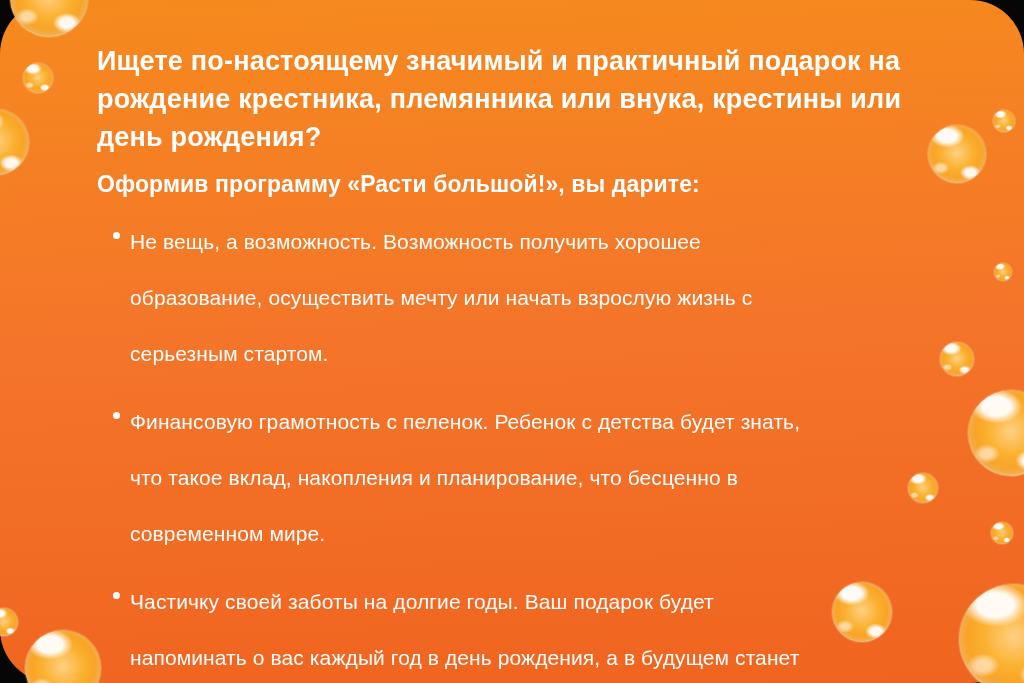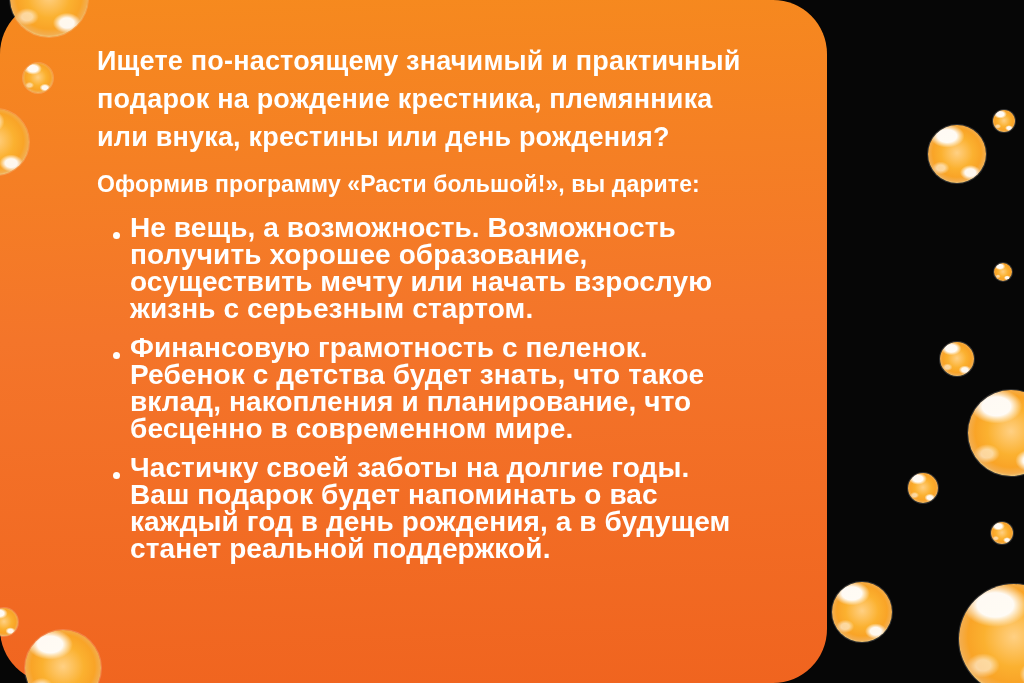--- a/index.html
+++ b/index.html
@@ -6,21 +6,21 @@
     margin: 0;
     padding: 0;
     background: #060606;
     width: 1024px;
     height: 683px;
     overflow: hidden;
     font-family: "Liberation Sans", sans-serif;
   }
   .stage {
     position: relative;
-    width: 827px;
+    width: 1024px;
     height: 683px;
     background: var(--outside, #060606);
   }
   .card {
     position: absolute;
     inset: 0;
     border-radius: 54px;
     background: linear-gradient(178deg,
       var(--background-top, #F68A1E) 0%,
       #F4752A 48%,
@@ -52,23 +52,23 @@
   .benefits {
     margin: 0;
     padding: 0 0 0 16px;
     list-style: none;
   }
   .benefits li {
     position: relative;
     padding-left: 17px;
     margin-bottom: 12px;
     max-width: 706px;
-    font-size: 28px;
-    line-height: 27px;
-    font-weight: 700;
+    font-size: 21px;
+    line-height: 56px;
+    font-weight: 400;
     letter-spacing: 0.1px;
   }
   .benefits .dot {
     position: absolute;
     left: 0;
     top: 18px;
     width: 7px;
     height: 7px;
     border-radius: 50%;
     background: var(--text, #FFFFFF);

